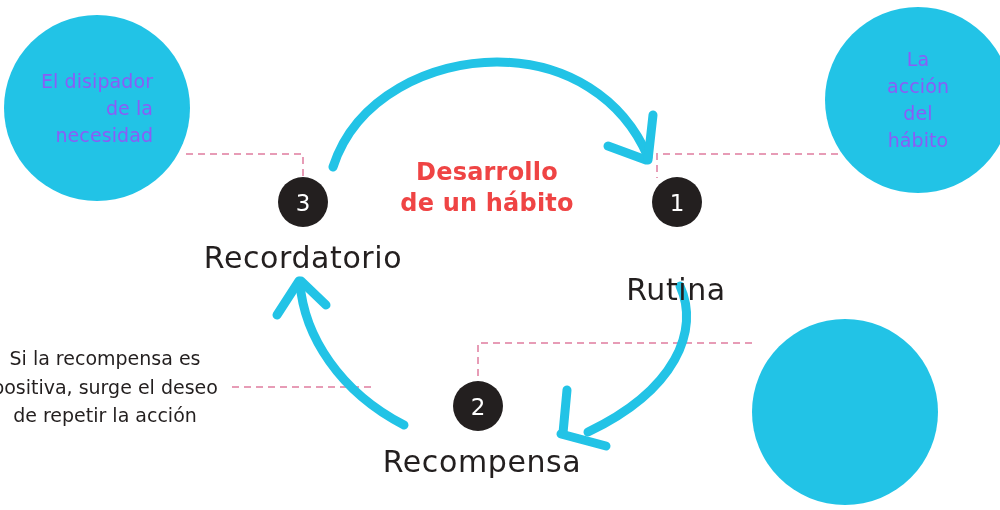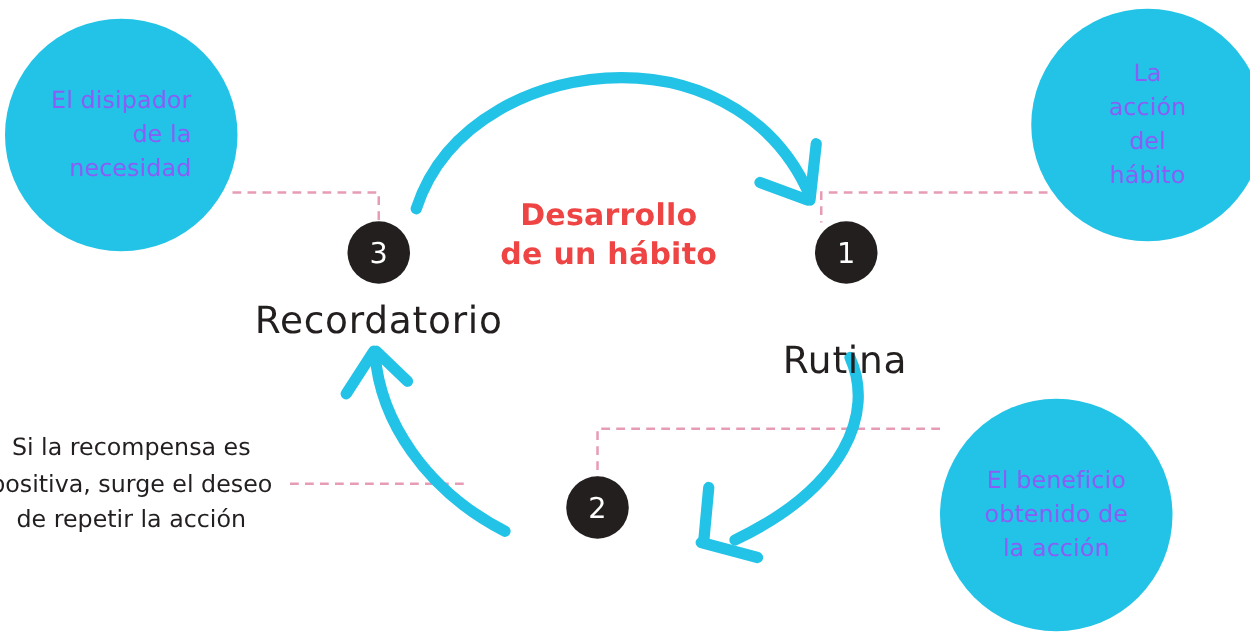--- a/index.html
+++ b/index.html
@@ -138,31 +138,29 @@
     </g>
   </svg>
 
   <div class="bubble-label" style="left:97px;  top:108px;text-align:right;">El disipador
 de la
 necesidad</div>
 
   <div class="bubble-label" style="left:918px; top:100px;">La acción
 del hábito</div>
 
-  <div class="bubble-label" style="left:845px; top:412px;">El beneficio
-obtenido de
-la acción</div>
 
   <div id="center-title">Desarrollo
 de un hábito</div>
 
   <div class="step-num" style="left:303px; top:203px;">3</div>
   <div class="step-num" style="left:677px; top:203px;">1</div>
   <div class="step-num" style="left:478px; top:407px;">2</div>
 
   <div class="step-label" style="left:303px; top:257px;">Recordatorio</div>
   <div class="step-label" style="left:676px; top:257px;margin-top:32px;">Rutina</div>
+  <div class="step-label" style="left:482px; top:461px;">Recompensa</div>
 
   <div id="side-note">Si la recompensa es
 positiva, surge el deseo
 de repetir la acción</div>
 
 </div>
 
 </body></html>

